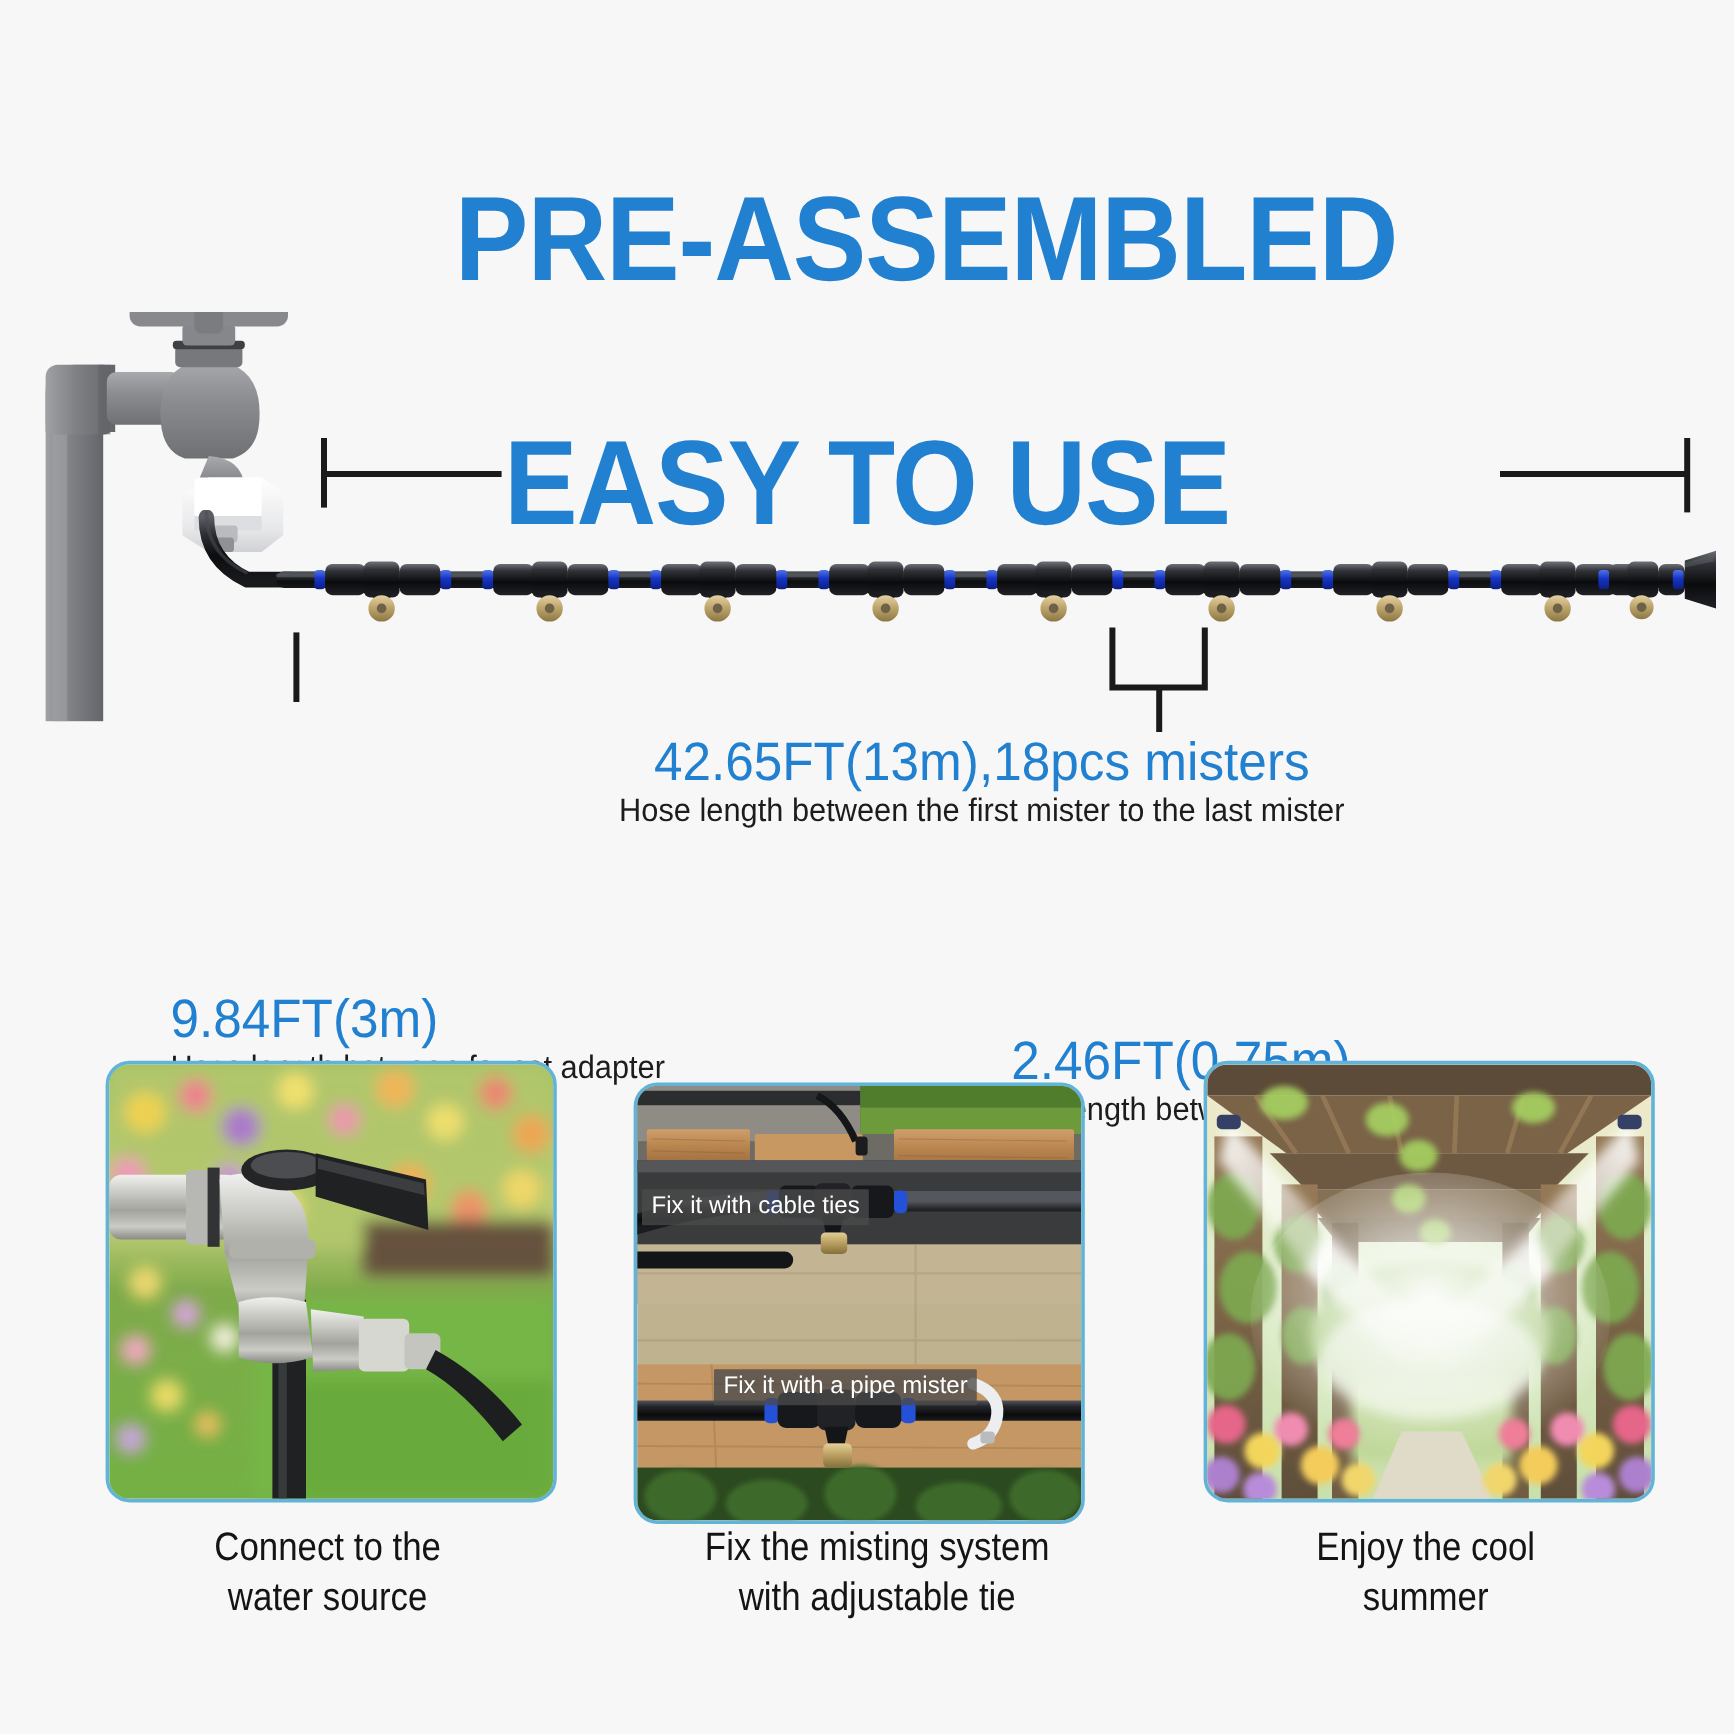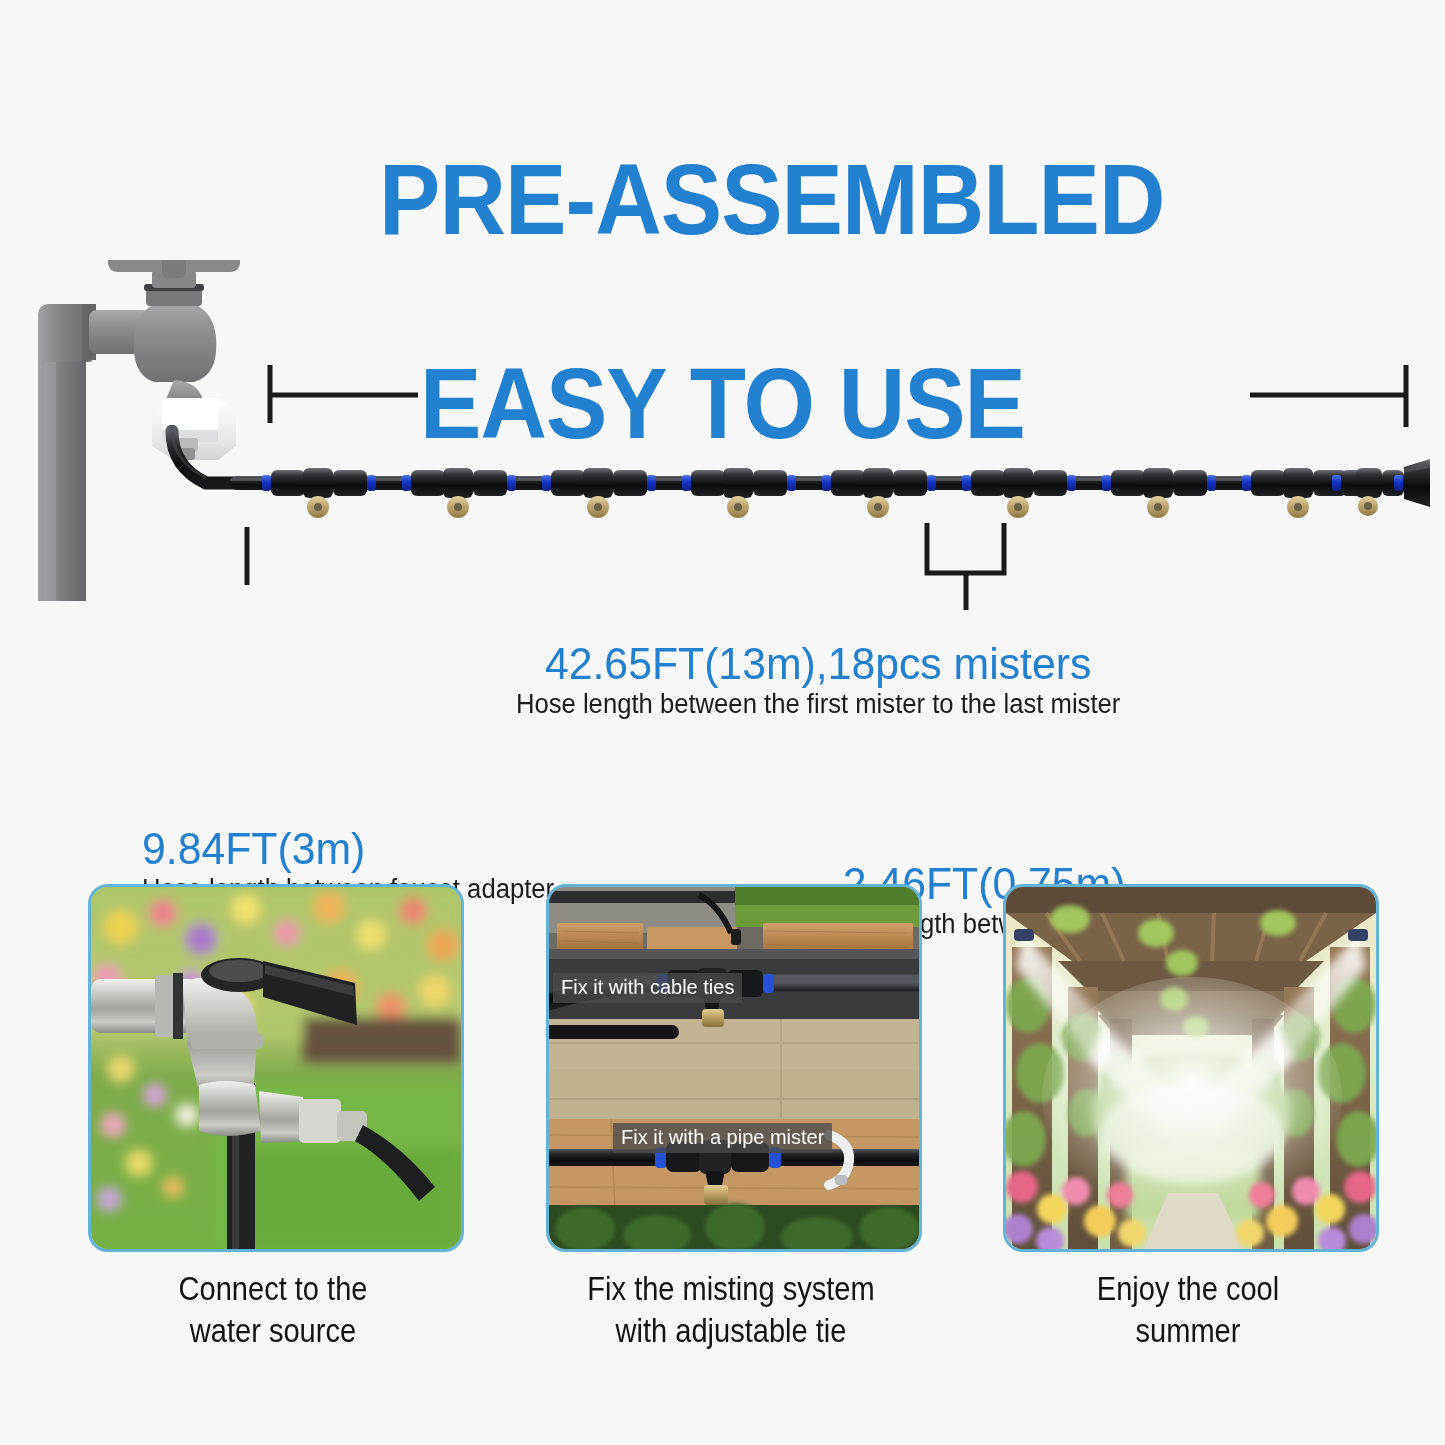--- a/index.html
+++ b/index.html
@@ -47,33 +47,33 @@
     transform:scaleX(0.95);transform-origin:left center;
   }
   .lbl .sub{
     color:#1c1c1c;font-size:27px;line-height:1.32;
     white-space:nowrap;
     transform:scaleX(0.95);transform-origin:left center;
   }
   .lbl.center .big,.lbl.center .sub{transform-origin:center center;}
   .lbl.center{text-align:center;}
 
-  #lbl-main{left:500px;top:356px;margin-top:29px;}
+  #lbl-main{left:500px;top:356px;}
   #lbl-left{left:142px;top:570px;}
   #lbl-right{left:810px;top:605px;}
 
   
   .cards{position:absolute;left:0;top:884px;width:1445px;height:380px;}
   .card{
     position:absolute;top:0;width:370px;height:362px;
     border:3px solid #61b4d8;border-radius:20px;
     overflow:hidden;background:#dfe7e2;
   }
   #card1{left:88px;}
-  #card2{left:546px;}
+  #card2{left:528px;margin-top:18px;}
   #card3{left:1003px;}
   .card .ph{position:absolute;inset:0;}
 
   .cap{
     position:absolute;top:1268px;width:370px;
     text-align:center;color:#141414;
     font-size:33px;line-height:1.28;
     transform:scaleX(0.88);transform-origin:center top;
   }
   #cap1{left:88px;}

